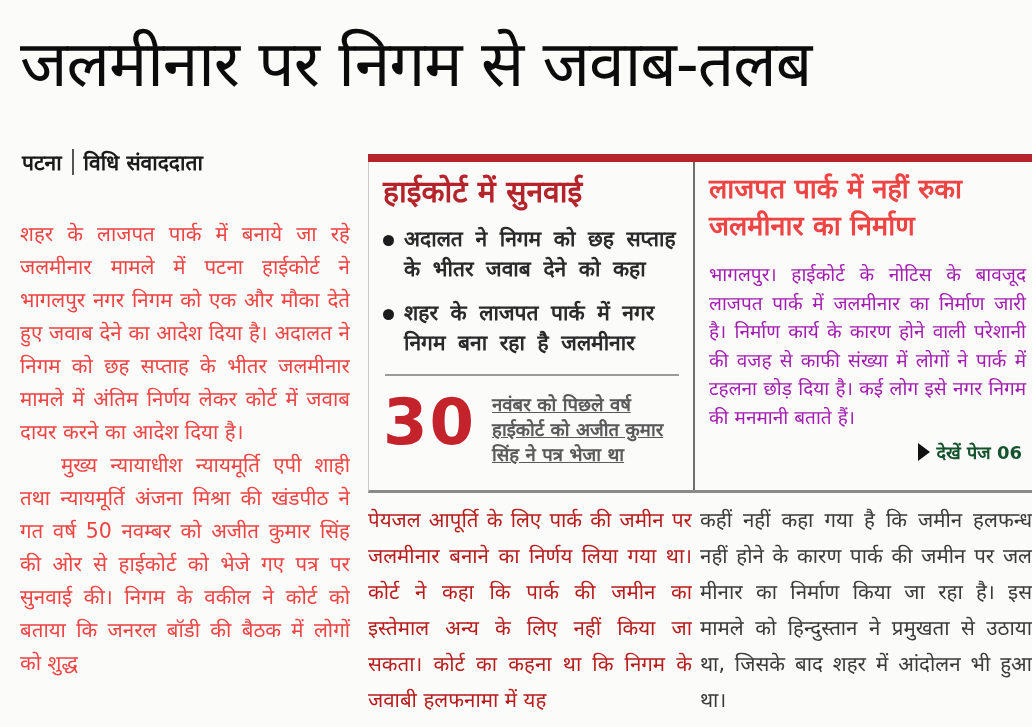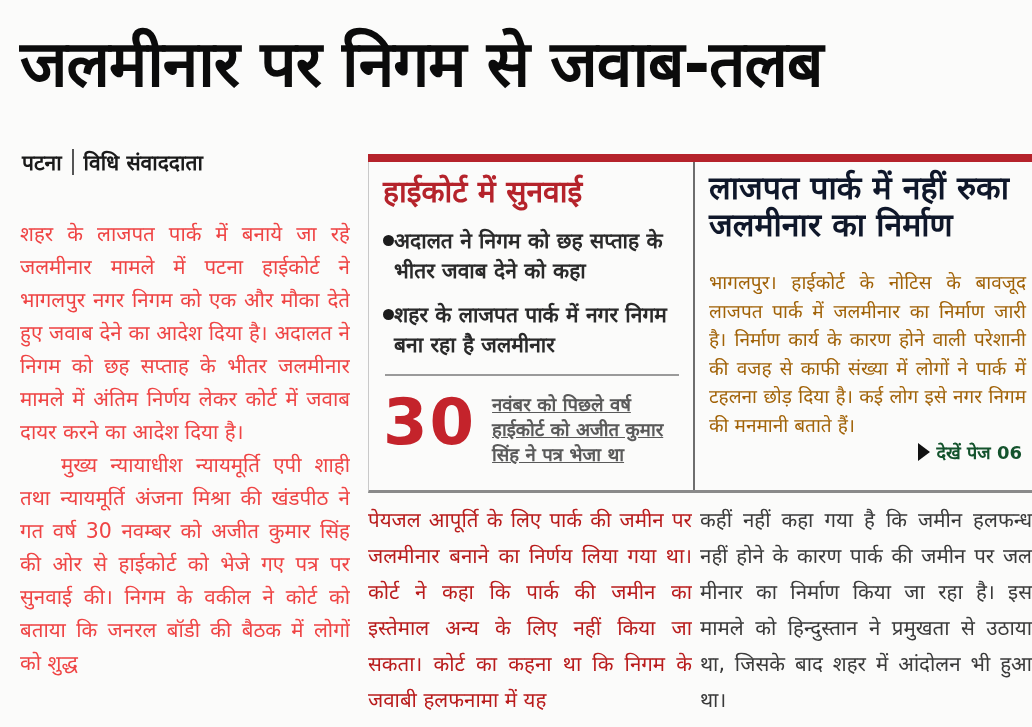--- a/index.html
+++ b/index.html
@@ -6,21 +6,21 @@
   html,body { background:#e9e9e9; }
   body { font-family:"DejaVu Sans", sans-serif; }
   .page {
     position:relative; width:1032px; height:727px; margin:0 auto;
     background:#fbfbfa; overflow:hidden; color:#333;
   }
 
   
   .headline {
     position:absolute; left:20px; top:8px; width:1000px; height:120px;
-    font-size:64px; line-height:112px; font-weight:bold; color:#0b0b0b;
+    font-size:64px; line-height:112px; font-weight:normal; color:#0b0b0b;
     white-space:nowrap; letter-spacing:-1px;
   }
 
   
   .byline {
     position:absolute; left:22px; top:148px;
     font-size:21px; font-weight:bold; color:#1a1a1a;
     display:flex; align-items:center; gap:10px;
   }
   .byline .divider { width:2px; height:26px; background:#555; display:inline-block; }
@@ -36,31 +36,31 @@
   
   .infobox { position:absolute; left:368px; top:154px; width:664px; height:339px; }
   .infobox-bar { height:8px; background:#b5232b; width:100%; }
   .infobox-body {
     display:flex; height:331px;
     border-left:1px solid #c9c9c9; border-bottom:3px solid #8a8a8a;
   }
   .hl-pane { width:326px; padding:10px 12px 18px 14px; border-right:2px solid #6e6e6e; }
   .hl-title { color:#b5232b; font-size:30px; font-weight:bold; line-height:40px; margin-bottom:14px; }
   .hl-bullets { list-style:none; }
-  .hl-bullets li { display:flex; margin-bottom:14px; }
+  .hl-bullets li { display:flex; gap:10px; margin-bottom:14px;font-family:Liberation Mono, monospace; }
   .bullet-dot { flex:0 0 auto; width:11px; height:11px; border-radius:50%; background:#1c1c1c; margin-top:9px; }
   .hl-bullets .btxt { font-size:21px; line-height:30px; font-weight:bold; color:#2a2a2a; }
   .hl-rule { border:none; border-top:2px solid #9a9a9a; margin:2px 2px 10px 2px; }
   .stat-row { display:flex; align-items:flex-start; }
   .stat-number { font-size:64px; line-height:72px; font-weight:bold; color:#c4232b; letter-spacing:2px; }
   .stat-text { margin-left:16px; margin-top:6px; font-size:18.5px; line-height:25px; font-weight:bold; color:#5a5a5a;text-decoration:underline; }
 
   .side-pane { flex:1; padding:8px 6px 8px 14px; position:relative; }
-  .side-title { font-size:32px; line-height:37px; font-weight:bold; color:#0f172a; margin-bottom:24px; }
-  .side-body { font-size:19px; line-height:28.5px; color:#a16207; text-align:justify; }
+  .side-title { font-size:27px; line-height:37px; font-weight:bold; color:#ef4444; margin-bottom:16px; }
+  .side-body { font-size:19px; line-height:28.5px; color:#a21caf; text-align:justify; }
   .see-more {
     position:absolute; right:10px; bottom:26px; display:flex; align-items:center; gap:7px;
     font-size:18px; font-weight:bold; color:#14532d; background:#fbfbfa; padding-left:6px;
   }
   .chevron {
     width:0; height:0; display:inline-block;
     border-top:9px solid transparent; border-bottom:9px solid transparent;
     border-left:12px solid #111;
   }
 
@@ -82,21 +82,21 @@
   <h1 class="headline">जलमीनार पर निगम से जवाब-तलब</h1>
 
   <div class="byline">
     <span>पटना</span>
     <span class="divider"></span>
     <span>विधि संवाददाता</span>
   </div>
 
   <div class="left-col">
     <p>शहर के लाजपत पार्क में बनाये जा रहे जलमीनार मामले में पटना हाईकोर्ट ने भागलपुर नगर निगम को एक और मौका देते हुए जवाब देने का आदेश दिया है। अदालत ने निगम को छह सप्ताह के भीतर जलमीनार मामले में अंतिम निर्णय लेकर कोर्ट में जवाब दायर करने का आदेश दिया है।</p>
-    <p>मुख्य न्यायाधीश न्यायमूर्ति एपी शाही तथा न्यायमूर्ति अंजना मिश्रा की खंडपीठ ने गत वर्ष 30 नवम्बर को अजीत कुमार सिंह की ओर से हाईकोर्ट को भेजे गए पत्र पर सुनवाई की। निगम के वकील ने कोर्ट को बताया कि जनरल बॉडी की बैठक में लोगों को शुद्ध</p>
+    <p>मुख्य न्यायाधीश न्यायमूर्ति एपी शाही तथा न्यायमूर्ति अंजना मिश्रा की खंडपीठ ने गत वर्ष 50 नवम्बर को अजीत कुमार सिंह की ओर से हाईकोर्ट को भेजे गए पत्र पर सुनवाई की। निगम के वकील ने कोर्ट को बताया कि जनरल बॉडी की बैठक में लोगों को शुद्ध</p>
   </div>
 
   <div class="infobox">
     <div class="infobox-bar"></div>
     <div class="infobox-body">
 
       <div class="hl-pane">
         <div class="hl-title">हाईकोर्ट में सुनवाई</div>
         <ul class="hl-bullets">
           <li>

